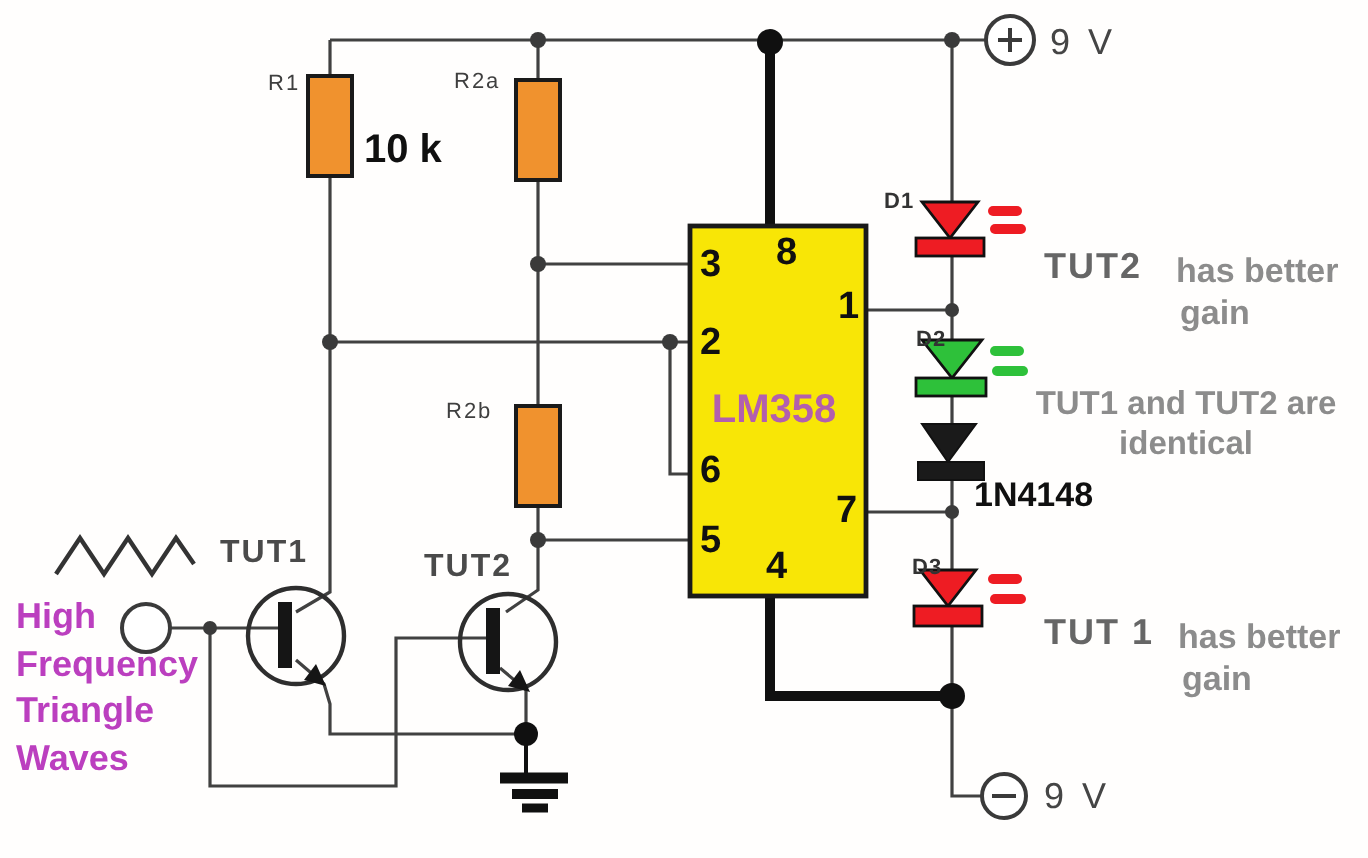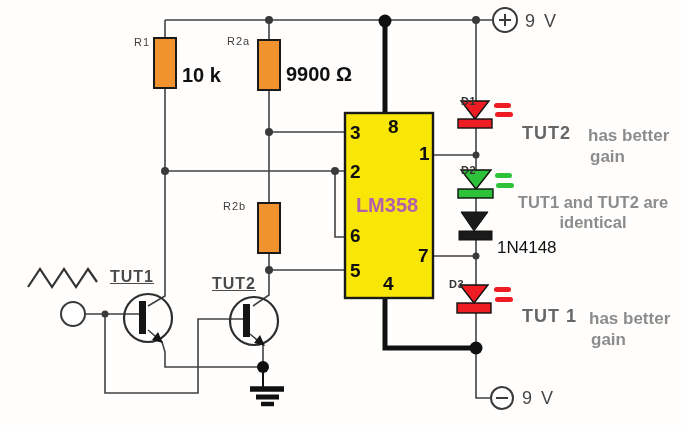--- a/index.html
+++ b/index.html
@@ -6,23 +6,23 @@
   .canvas{
     position:relative;width:684px;height:429px;background:#fffefd;
     font-family:"Liberation Sans",sans-serif;overflow:hidden;
   }
   svg{position:absolute;left:0;top:0;}
   .lbl{position:absolute;white-space:pre-line;}
   .comp-label{font-size:11px;color:#3f3f3f;letter-spacing:1px;}
   .value-label{font-size:20px;font-weight:bold;color:#101010;}
   .pin{font-size:19px;font-weight:bold;color:#101010;}
   .ic-name{font-size:20px;font-weight:bold;color:var(--ic_label_purple);text-align:center;width:84px;}
-  .diode-label{font-size:11px;font-weight:bold;color:#333;letter-spacing:0.5px;margin-left:19px;}
-  .dval{font-size:17px;font-weight:normal;color:#101010;margin-left:10px;}
-  .tut{font-size:16px;font-weight:bold;color:#4a4a4a;letter-spacing:1px;text-decoration:underline;}
+  .diode-label{font-size:11px;font-weight:bold;color:#333;letter-spacing:0.5px;}
+  .dval{font-size:17px;font-weight:bold;color:#101010;}
+  .tut{font-size:16px;font-weight:bold;color:#4a4a4a;letter-spacing:1px;}
   .supply{font-size:18px;color:#454545;letter-spacing:2px;}
   .magenta{font-size:18px;font-weight:bold;color:var(--caption_magenta);line-height:23.5px;}
   .ann-subject{font-size:18px;font-weight:bold;color:#666;letter-spacing:1px;}
   .ann-text{font-size:17px;font-weight:bold;color:var(--annotation_gray);margin-left:12px;}
   .ann-center{font-size:16.5px;font-weight:bold;color:var(--annotation_gray);text-align:center;width:162px;line-height:20px;}
   .watermark{font-size:28px;font-weight:bold;color:var(--watermark_red);letter-spacing:0.5px;}
   .wire{stroke:var(--wire);stroke-width:1.6;fill:none;}
   .wire-bold{stroke:#101010;stroke-width:5;fill:none;}
   .res{fill:var(--resistor_orange);stroke:#1a1a1a;stroke-width:2;}
   .ic-box{fill:var(--ic_yellow);stroke:#1a1a1a;stroke-width:2.4;}
@@ -153,44 +153,47 @@
     </g>
 
     <circle class="term" cx="73" cy="314" r="12"></circle>
 
     <polyline points="28,287 40,269 52,287 64,269 76,287 88,269 97,282" fill="none" stroke="#333" stroke-width="2.2"></polyline>
   </svg>
 
   <span class="lbl comp-label" style="left:134px;top:36px">R1</span>
   <span class="lbl value-label" style="left:182px;top:64px">10 k</span>
   <span class="lbl comp-label" style="left:227px;top:35px">R2a</span>
-  <span class="lbl value-label" style="left:286px;top:63px">9900 Ω</span>
   <span class="lbl comp-label" style="left:223px;top:200px">R2b</span>
 
   <span class="lbl pin" style="left:350px;top:122px">3</span>
   <span class="lbl pin" style="left:388px;top:116px">8</span>
   <span class="lbl pin" style="left:419px;top:143px">1</span>
   <span class="lbl pin" style="left:350px;top:161px">2</span>
   <span class="lbl pin" style="left:350px;top:225px">6</span>
   <span class="lbl pin" style="left:418px;top:245px">7</span>
   <span class="lbl pin" style="left:350px;top:260px">5</span>
   <span class="lbl pin" style="left:383px;top:273px">4</span>
   <span class="lbl ic-name" style="left:345px;top:194px">LM358</span>
 
   <span class="lbl diode-label" style="left:442px;top:95px">D1</span>
-  <span class="lbl diode-label" style="left:442px;top:164px">D2</span>
-  <span class="lbl diode-label" style="left:430px;top:278px">D3</span>
+  <span class="lbl diode-label" style="left:458px;top:164px">D2</span>
+  <span class="lbl diode-label" style="left:456px;top:278px">D3</span>
   <span class="lbl dval" style="left:487px;top:238px">1N4148</span>
 
   <span class="lbl tut" style="left:110px;top:268px">TUT1</span>
   <span class="lbl tut" style="left:212px;top:275px">TUT2</span>
 
   <span class="lbl supply" style="left:525px;top:11px">9 V</span>
   <span class="lbl supply" style="left:522px;top:388px">9 V</span>
 
+  <div class="lbl magenta" style="left:8px;top:297px">High
+Frequency
+Triangle
+Waves</div>
 
   <span class="lbl ann-subject" style="left:522px;top:123px">TUT2</span>
   <span class="lbl ann-text" style="left:576px;top:126px">has better</span>
   <span class="lbl ann-text" style="left:578px;top:147px">gain</span>
 
   <div class="lbl ann-center" style="left:512px;top:192px">TUT1 and TUT2 are
 identical</div>
 
   <span class="lbl ann-subject" style="left:522px;top:306px">TUT 1</span>
   <span class="lbl ann-text" style="left:577px;top:309px">has better</span>

